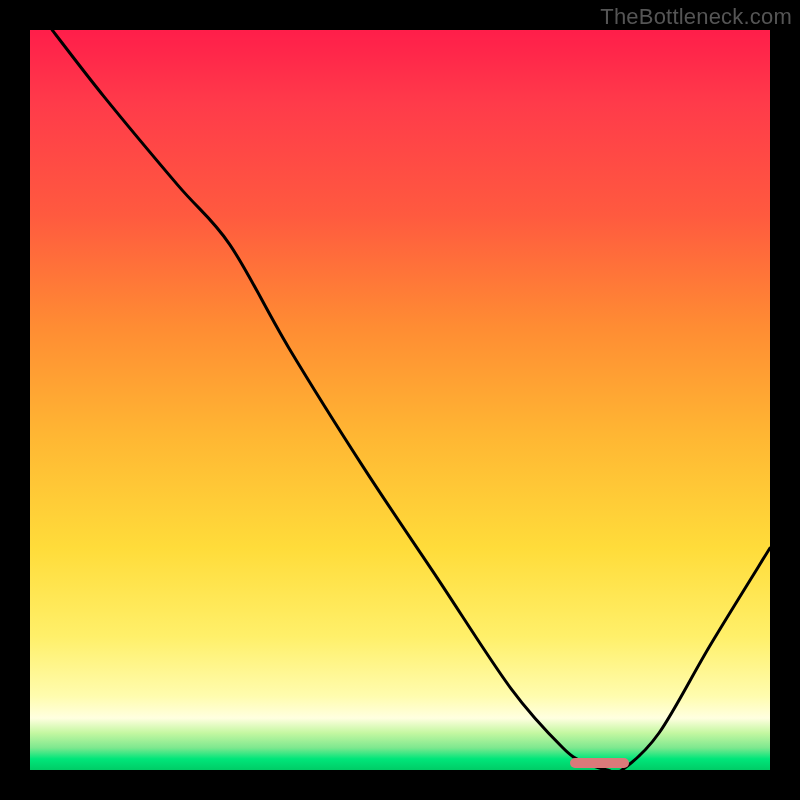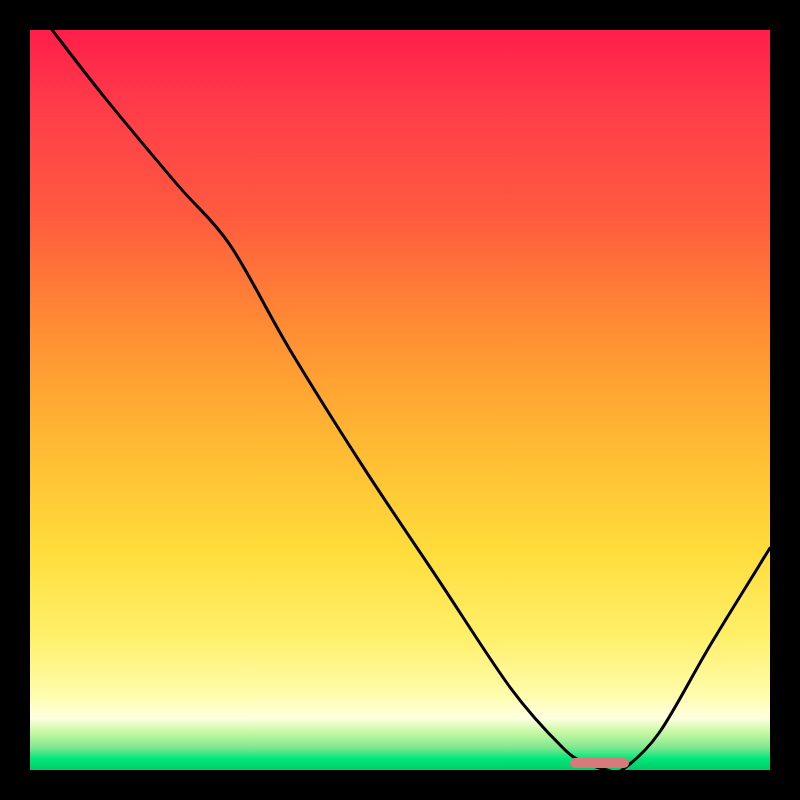--- a/index.html
+++ b/index.html
@@ -74,14 +74,15 @@
   <div class="plot-area">
 
     <svg class="curve" viewBox="0 0 740 740" preserveAspectRatio="none">
       <path id="curve-path" d="M 22.2 0 C 30.833333333333332 11.100000000000003, 53.03333333333333 40.70000000000003, 74 66.60000000000002 C 94.96666666666667 92.50000000000001, 127.03333333333333 130.73333333333332, 148 155.39999999999998 C 168.96666666666667 180.06666666666663, 181.3 187.46666666666667, 199.8 214.60000000000002 C 218.3 241.73333333333338, 236.8 281.20000000000005, 259 318.20000000000005 C 281.2 355.20000000000005, 308.3333333333333 398.3666666666667, 333 436.6 C 357.6666666666667 474.83333333333337, 382.33333333333337 510.6, 407.00000000000006 547.6 C 431.66666666666674 584.6, 460.03333333333336 630.2333333333333, 481 658.6 C 501.96666666666664 686.9666666666667, 520.4666666666666 705.4666666666666, 532.8 717.8 C 545.1333333333333 730.1333333333333, 547.6 728.9, 555 732.6 C 562.4 736.3000000000001, 571.0333333333334 738.7666666666667, 577.2 740 C 583.3666666666667 741.2333333333333, 583.3666666666667 746.1666666666666, 592 740 C 600.6333333333333 733.8333333333334, 614.2 723.9666666666667, 629 703 C 643.8 682.0333333333333, 662.3000000000001 645.0333333333334, 680.8000000000001 614.2 C 699.3000000000001 583.3666666666667, 730.1333333333333 534.0333333333333, 740 518" fill="none" stroke="#000" stroke-width="3" stroke-linecap="round" stroke-linejoin="round"></path>
     </svg>
 
     <div id="opt-marker" class="marker" style="left: 540.2px; width: 59.2px; bottom: 2px;"></div>
 
   </div>
 
+  <div class="watermark">TheBottleneck.com</div>
 
 </div>
 
 </body></html>

